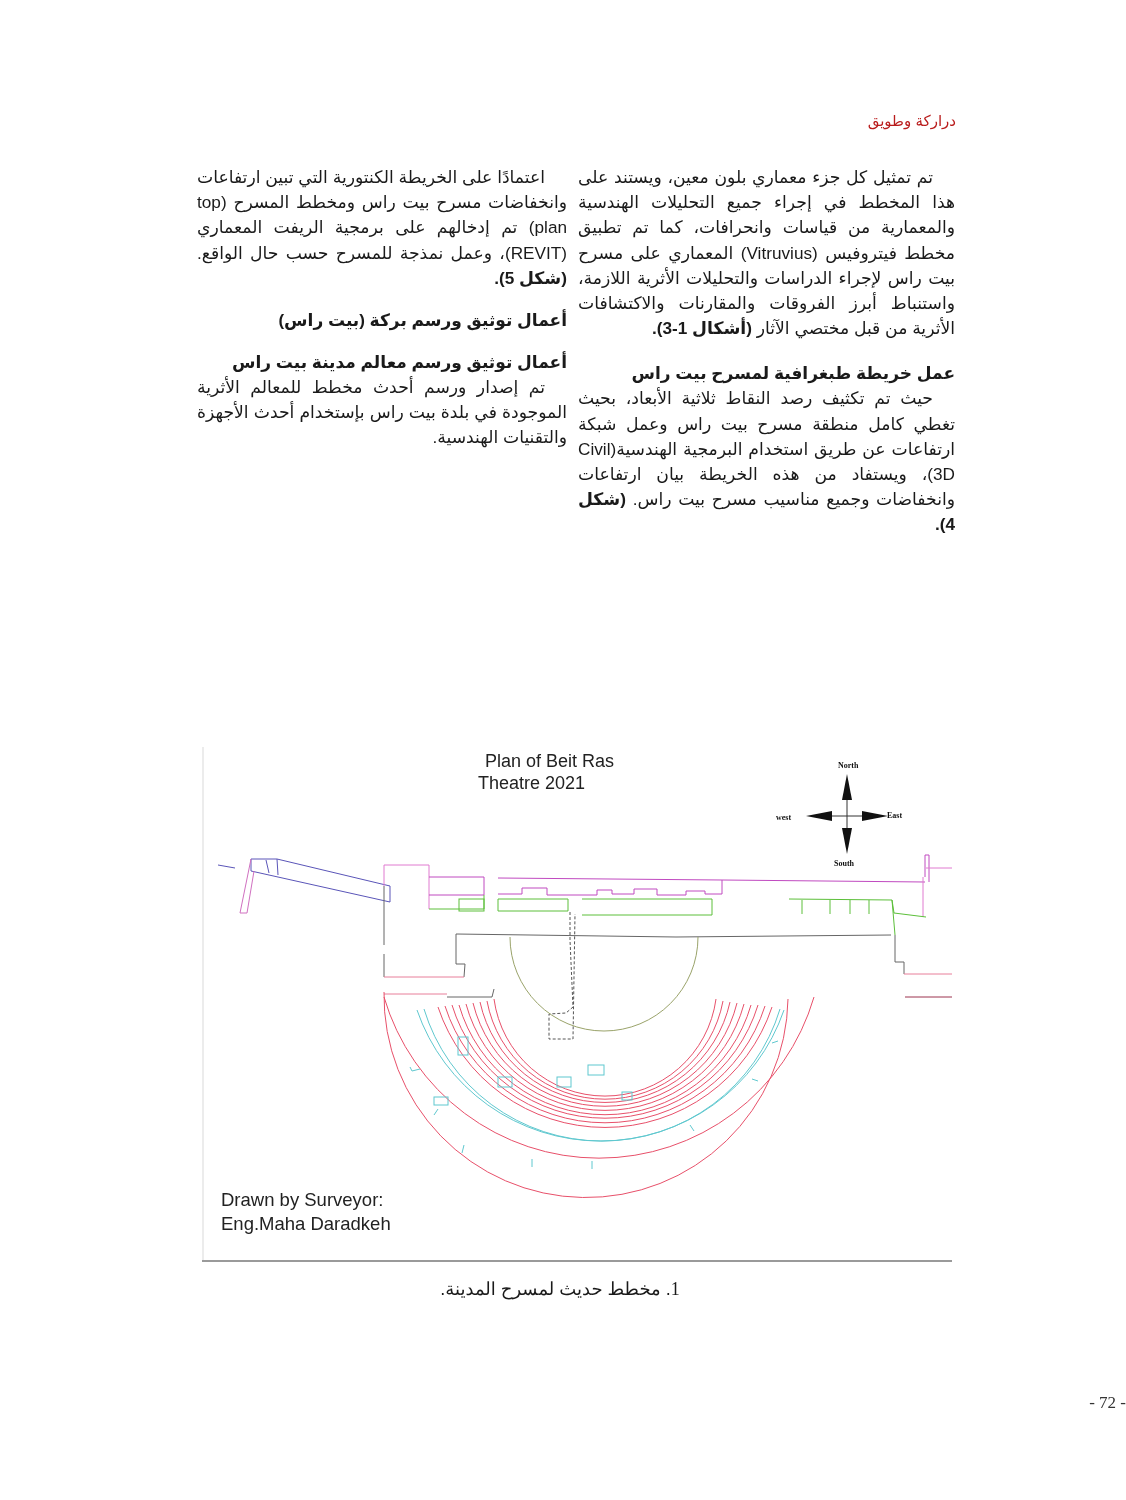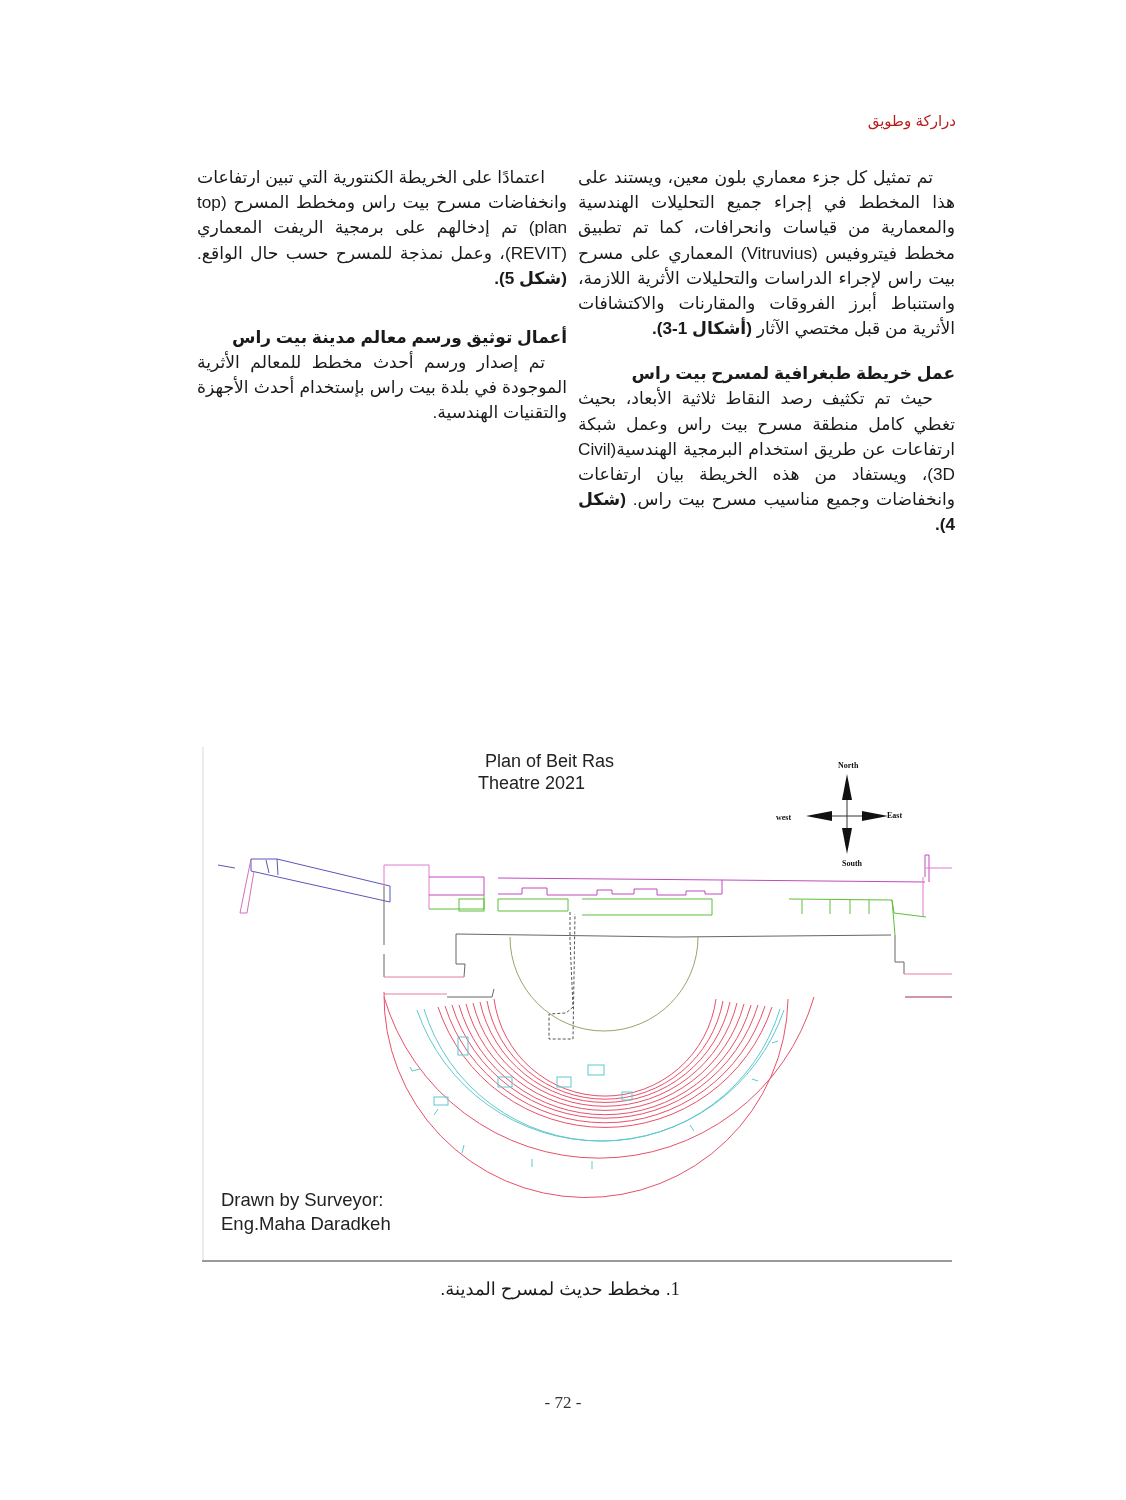--- a/index.html
+++ b/index.html
@@ -19,37 +19,38 @@
     .fig-frame-left { position: absolute; left: 0; top: 0; width: 2px; height: 513px; background: #ececec; }
     .fig-frame-bottom { position: absolute; left: 0; bottom: -2px; width: 750px; height: 2px; background: #9a9a9a; }
     .fig-title { position: absolute; left: 276px; top: 3px; font-size: 18px; line-height: 22px; color: #222; font-family: "Liberation Sans", sans-serif; }
     .fig-title div:nth-child(1) { padding-left: 7px; }
     .fig-credit { position: absolute; left: 19px; top: 441px; font-size: 18.5px; line-height: 24px; color: #222; }
     .compass-label { position: absolute; font-family: "Liberation Serif", serif; font-weight: bold; font-size: 8px; color: #111; }
     svg.plan { position: absolute; left: 0; top: 0; }
 
     .caption { position: absolute; top: 1278px; left: 0; width: 1126px; text-align: center; direction: rtl; font-size: 18px; padding-right: 6px; box-sizing: border-box; }
     .caption span { font-family: "Liberation Serif", serif; }
-    .page-num { position: absolute; top: 1393px; left: 0; width: 1126px; text-align: center; font-family: "Liberation Serif", serif; font-size: 17px; color: #333; }
+    .page-num { position: absolute; top: 1393px; left: 0; width: 1126px; text-align: right; font-family: "Liberation Serif", serif; font-size: 17px; color: #333; }
   </style>
 </head>
 <body>
 
 <div class="running-head">دراركة وطويق</div>
 
 <div class="col col-right">
   <p><span>تم تمثيل كل جزء معماري بلون معين، ويستند على هذا المخطط في إجراء جميع التحليلات الهندسية والمعمارية من قياسات وانحرافات، كما تم تطبيق مخطط فيتروفيس (Vitruvius) المعماري على مسرح بيت راس لإجراء الدراسات والتحليلات الأثرية اللازمة، واستنباط أبرز الفروقات والمقارنات والاكتشافات الأثرية من قبل مختصي الآثار</span> <b>(أشكال 1-3).</b></p>
   <div class="gap2"></div>
   <h3>عمل خريطة طبغرافية لمسرح بيت راس</h3>
   <p><span>حيث تم تكثيف رصد النقاط ثلاثية الأبعاد، بحيث تغطي كامل منطقة مسرح بيت راس وعمل شبكة ارتفاعات عن طريق استخدام البرمجية الهندسية(Civil 3D)، ويستفاد من هذه الخريطة بيان ارتفاعات وانخفاضات وجميع مناسيب مسرح بيت راس.</span> <b>(شكل 4).</b></p>
 </div>
 
 <div class="col col-left">
   <p><span>اعتمادًا على الخريطة الكنتورية التي تبين ارتفاعات وانخفاضات مسرح بيت راس ومخطط المسرح (top plan) تم إدخالهم على برمجية الريفت المعماري (REVIT)، وعمل نمذجة للمسرح حسب حال الواقع.</span> <b>(شكل 5).</b></p>
   <div class="gap"></div>
+  <h3>أعمال توثيق ورسم بركة (بيت راس)</h3>
   <div class="gap"></div>
   <h3>أعمال توثيق ورسم معالم مدينة بيت راس</h3>
   <p>تم إصدار ورسم أحدث مخطط للمعالم الأثرية الموجودة في بلدة بيت راس بإستخدام أحدث الأجهزة والتقنيات الهندسية.</p>
 </div>
 
 <div class="figure">
   <div class="fig-frame-left"></div>
   <div class="fig-frame-bottom"></div>
 
   <svg class="plan" width="750" height="513" viewBox="0 0 750 513" fill="none" stroke-width="1">
@@ -152,21 +153,21 @@
     </g>
   </svg>
 
   <div class="fig-title">
     <div>Plan of Beit Ras</div>
     <div>Theatre 2021</div>
   </div>
 
   <div style="position:absolute; left:568px; top:0;">
     <span class="compass-label" style="left:68px; top:14px;">North</span>
-    <span class="compass-label" style="left:72px; top:112px;">South</span>
+    <span class="compass-label" style="left:64px; top:112px;">South</span>
     <span class="compass-label" style="left:117px; top:64px;">East</span>
     <span class="compass-label" style="left:6px; top:66px;">west</span>
     <svg width="150" height="125" style="position:absolute; left:0; top:0;">
       <polygon points="77,27 72,53 82,53" fill="#111"></polygon>
       <polygon points="77,107 72,81 82,81" fill="#111"></polygon>
       <polygon points="36,69 62,64 62,74" fill="#111"></polygon>
       <polygon points="118,69 92,64 92,74" fill="#111"></polygon>
       <line x1="77" y1="53" x2="77" y2="81" stroke="#333" stroke-width="1"></line>
       <line x1="62" y1="69" x2="92" y2="69" stroke="#333" stroke-width="1"></line>
     </svg>

